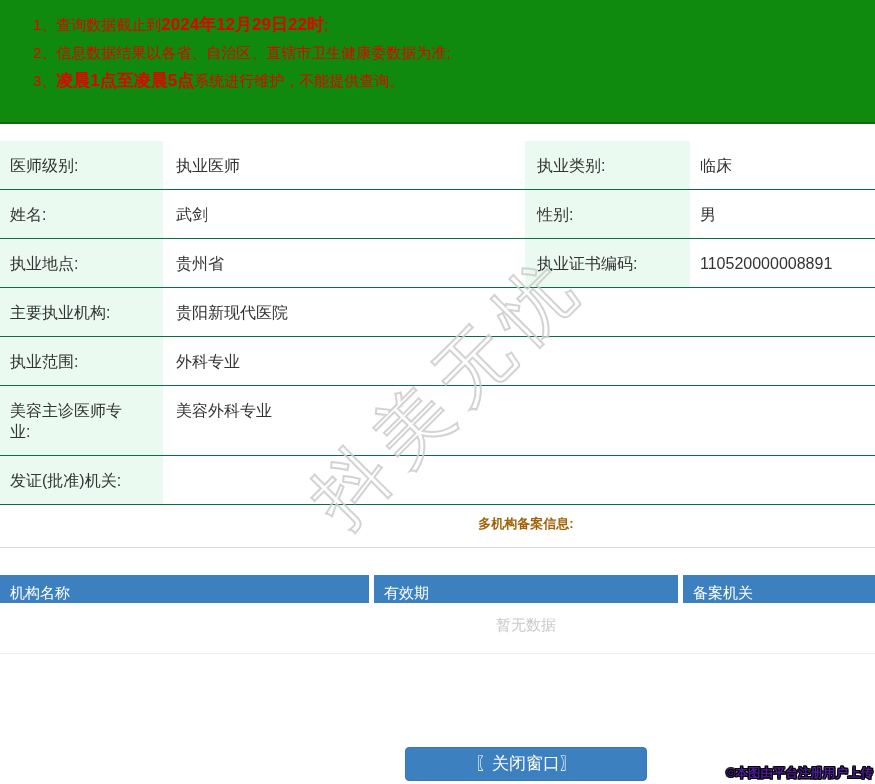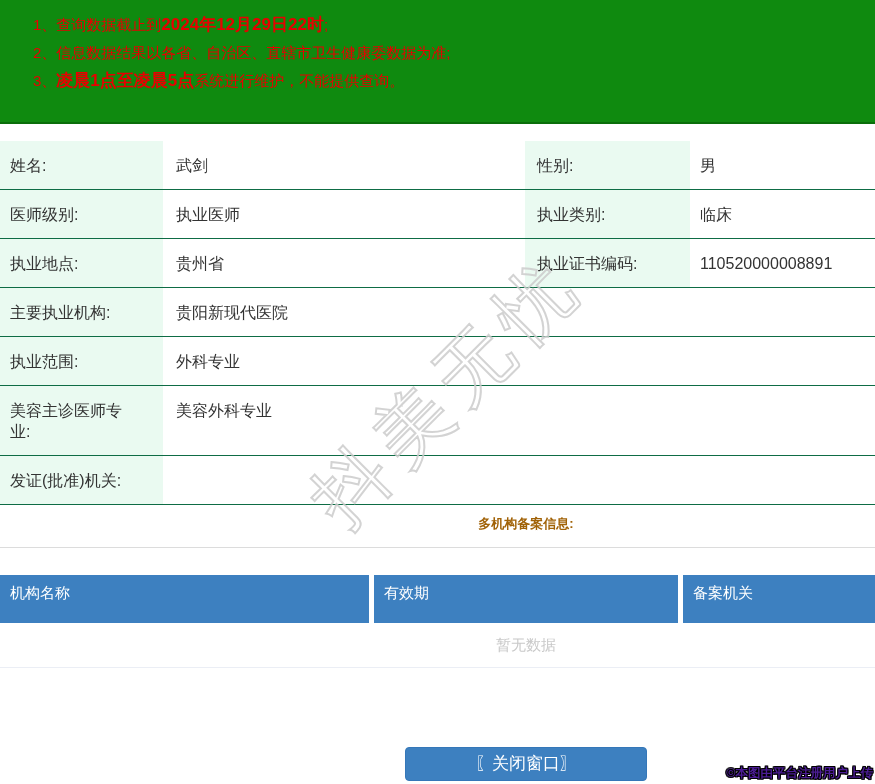--- a/index.html
+++ b/index.html
@@ -21,27 +21,27 @@
   .lbl1 { width:163px; background:#eafaf1; padding-right:28px; }
   .val1 { width:362px; padding-left:13px; }
   .val1.wide { width:712px; }
   .lbl2 { width:165px; background:#eafaf1; padding-left:12px; }
   .val2 { width:185px; }
 
   
   .section-title { margin-top:9px; text-align:center; padding-left:177px;
                    font-size:13px; font-weight:bold; color:#a16207; height:20px; line-height:20px; }
   .gray-divider { margin-top:13px; width:875px; border-top:1px solid #dcdcdc; }
-  .filing-header { display:flex; margin-top:27px; width:875px; height:48px; }
+  .filing-header { display:flex; margin-top:27px; width:875px; height:28px; }
   .fh-cell { background:#3d80c0; color:#fff; font-size:15px; line-height:36px; padding-left:10px; }
   .fh-1 { width:369px; margin-right:5px; }
   .fh-2 { width:304px; margin-right:5px; }
   .fh-3 { width:192px; }
   .empty-row { width:875px; text-align:center; padding-left:177px; color:#c9c9c9;
-               font-size:15px; padding-top:13px; padding-bottom:12px; border-bottom:1px solid #ebeef5; }
+               font-size:15px; padding-top:13px; padding-bottom:18px; border-bottom:1px solid #ebeef5; }
 
   
   .close-btn { position:absolute; left:405px; top:747px; width:242px; height:34px;
                background:#3d80c0; border:1px solid #3577b8; border-radius:4px;
                color:#fff; font-size:17px; text-align:center; line-height:32px; cursor:pointer;
                font-family:"Liberation Sans","DejaVu Sans",sans-serif; }
   .credit { position:absolute; right:2px; bottom:2px; font-size:12.5px; font-weight:bold; color:#4c1d95;
             text-shadow:-1px -1px 0 #000, 1px -1px 0 #000, -1px 1px 0 #000, 1px 1px 0 #000, 0 1px 0 #000, 0 -1px 0 #000, 1px 0 0 #000, -1px 0 0 #000; }
 
   
@@ -55,30 +55,30 @@
 <div class="page">
 
   <div class="notice">
     <div class="notice-line"><span>1、</span><span>查询数据截止到</span><span class="notice-bold">2024年12月29日22时</span><span>;</span></div>
     <div class="notice-line"><span>2、</span><span>信息数据结果以各省、自治区、直辖市卫生健康委数据为准;</span><span class="notice-bold"></span><span></span></div>
     <div class="notice-line"><span>3、</span><span></span><span class="notice-bold">凌晨1点至凌晨5点</span><span>系统进行维护，不能提供查询。</span></div>
   </div>
 
   <div class="info-table">
     <div class="info-row">
+      <div class="cell lbl1">医师级别:</div>
+      <div class="cell val1">执业医师</div>
+      <div class="cell lbl2">执业类别:</div>
+      <div class="cell val2">临床</div>
+    </div>
+    <div class="info-row">
       <div class="cell lbl1">姓名:</div>
       <div class="cell val1">武剑</div>
       <div class="cell lbl2">性别:</div>
       <div class="cell val2">男</div>
-    </div>
-    <div class="info-row">
-      <div class="cell lbl1">医师级别:</div>
-      <div class="cell val1">执业医师</div>
-      <div class="cell lbl2">执业类别:</div>
-      <div class="cell val2">临床</div>
     </div>
     <div class="info-row">
       <div class="cell lbl1">执业地点:</div>
       <div class="cell val1">贵州省</div>
       <div class="cell lbl2">执业证书编码:</div>
       <div class="cell val2">110520000008891</div>
     </div>
     <div class="info-row">
       <div class="cell lbl1">主要执业机构:</div>
       <div class="cell val1 wide">贵阳新现代医院</div>

